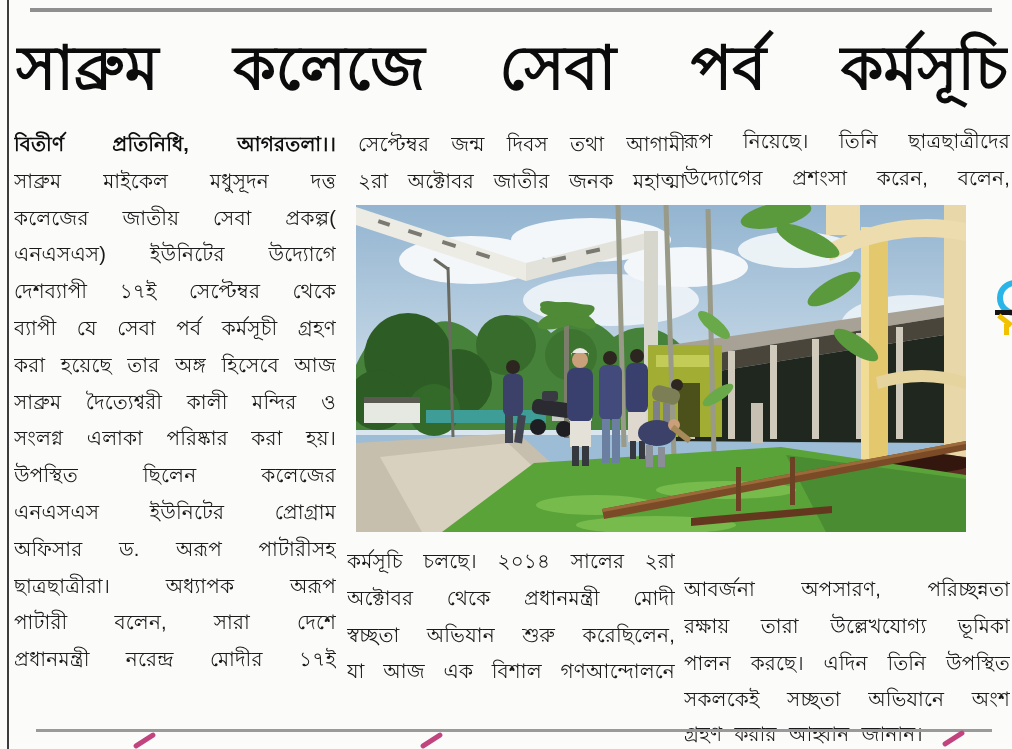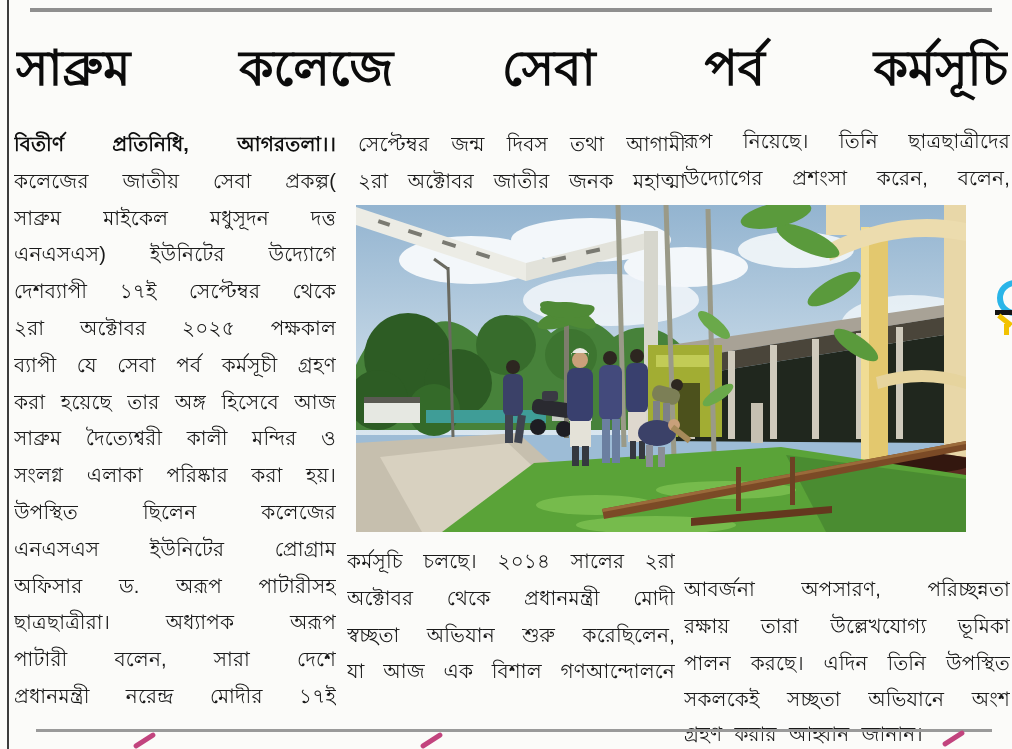--- a/index.html
+++ b/index.html
@@ -8,21 +8,21 @@
     background:#fbfbf9;
     font-family:"Liberation Sans","DejaVu Sans",sans-serif;
     color:#161616;
   }
   .abs{position:absolute;}
   .left-rule{left:7px;top:0;width:2px;height:749px;background:#3c3c3c;}
   .top-rule{left:30px;top:8px;width:962px;height:4px;background:#8f8f8f;}
   .bottom-rule{left:36px;top:729px;width:956px;height:3px;background:#9a9a9a;}
   .headline{
     left:16px;top:18px;width:992px;height:104px;margin:0;
-    font-size:49px;font-weight:bold;color:#0b0b0b;
+    font-size:61px;font-weight:bold;color:#0b0b0b;
     line-height:100px;white-space:nowrap;
     text-align:justify;text-align-last:justify;overflow:hidden;
   }
   .col{position:absolute;}
   .c1{left:14px;top:126px;width:322px;}
   .c2t{left:358px;top:126px;width:328px;}
   .c3t{left:684px;top:123px;width:326px;}
   .c2b{left:347px;top:543px;width:328px;}
   .c3b{left:684px;top:571px;width:326px;}
   .bl{
@@ -58,25 +58,24 @@
 
 <div class="page">
 
   <div class="abs left-rule"></div>
   <div class="abs top-rule"></div>
 
   <h1 class="abs headline">সাব্রুম কলেজে সেবা পর্ব কর্মসূচি</h1>
 
   <div class="col c1">
     <div class="bl bold">বিতীর্ণ প্রতিনিধি, আগরতলা।।</div>
+    <div class="bl">সাব্রুম মাইকেল মধুসূদন দত্ত</div>
     <div class="bl">কলেজের জাতীয় সেবা প্রকল্প(</div>
-    <div class="bl">সাব্রুম মাইকেল মধুসূদন দত্ত</div>
     <div class="bl">এনএসএস) ইউনিটের উদ্যোগে</div>
     <div class="bl">দেশব্যাপী ১৭ই সেপ্টেম্বর থেকে</div>
-    <div class="bl">২রা অক্টোবর ২০২৫ পক্ষকাল</div>
     <div class="bl">ব্যাপী যে সেবা পর্ব কর্মসূচী গ্রহণ</div>
     <div class="bl">করা হয়েছে তার অঙ্গ হিসেবে আজ</div>
     <div class="bl">সাব্রুম দৈত্যেশ্বরী কালী মন্দির ও</div>
     <div class="bl">সংলগ্ন এলাকা পরিষ্কার করা হয়।</div>
     <div class="bl">উপস্থিত ছিলেন কলেজের</div>
     <div class="bl">এনএসএস ইউনিটের প্রোগ্রাম</div>
     <div class="bl">অফিসার ড. অরূপ পাটারীসহ</div>
     <div class="bl">ছাত্রছাত্রীরা। অধ্যাপক অরূপ</div>
     <div class="bl">পাটারী বলেন, সারা দেশে</div>
     <div class="bl">প্রধানমন্ত্রী নরেন্দ্র মোদীর ১৭ই</div>

